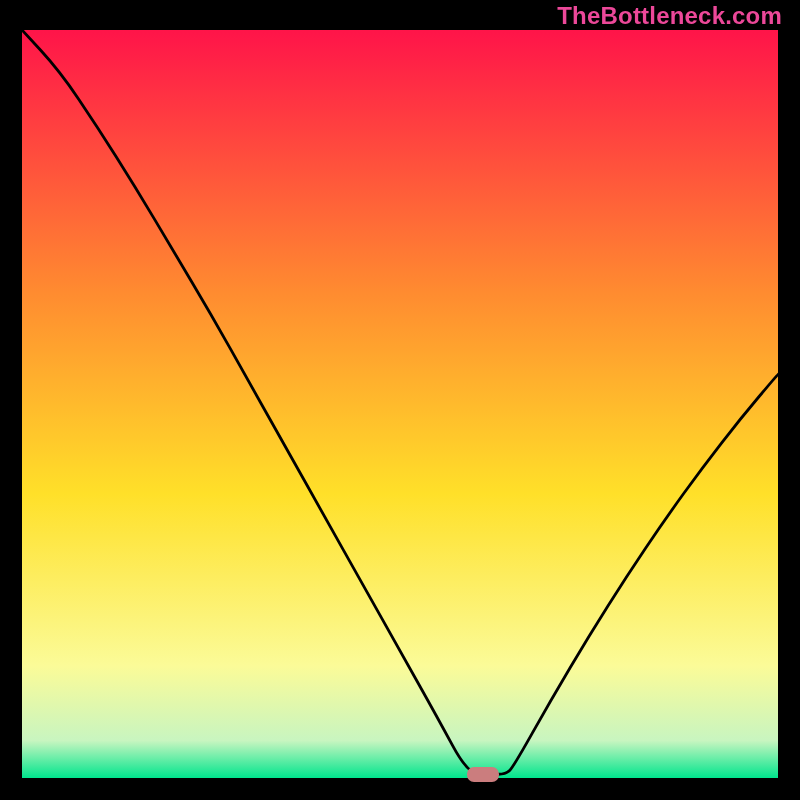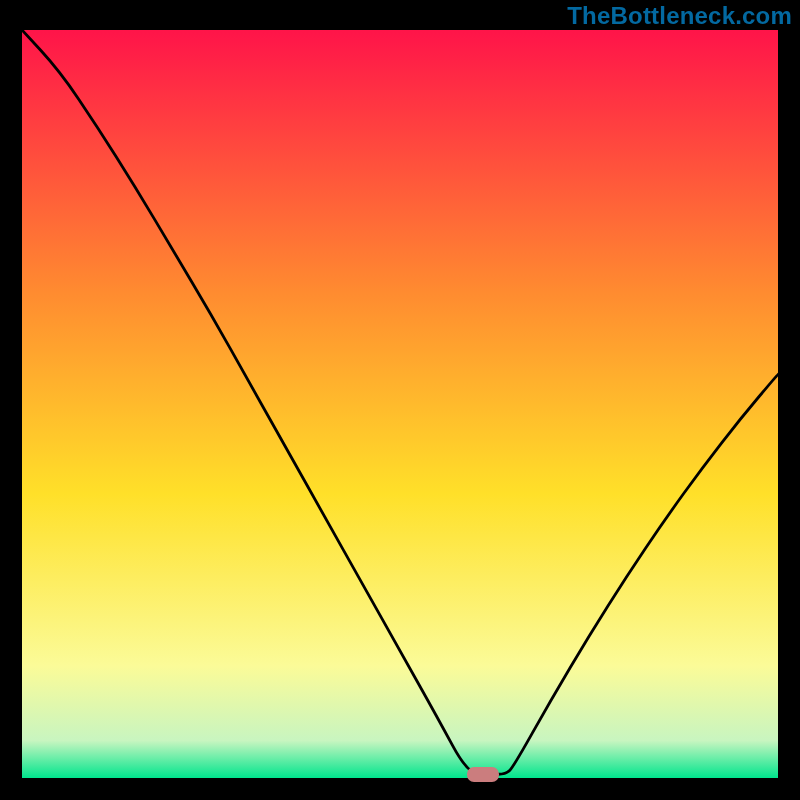--- a/index.html
+++ b/index.html
@@ -10,22 +10,22 @@
   }
   .chart-container {
     position: relative;
     width: 800px;
     height: 800px;
     background: #000;
   }
   .watermark {
     position: absolute;
     top: 2px;
-    right: 8px;
-    color: #0369a1;
+    right: 18px;
+    color: #ec4899;
     font-size: 24px;
     font-weight: 600;
     font-family: Arial, sans-serif;
     letter-spacing: 0.2px;
   }
   .plot-area {
     position: absolute;
     left: 22px;
     top: 30px;
     width: 756px;

